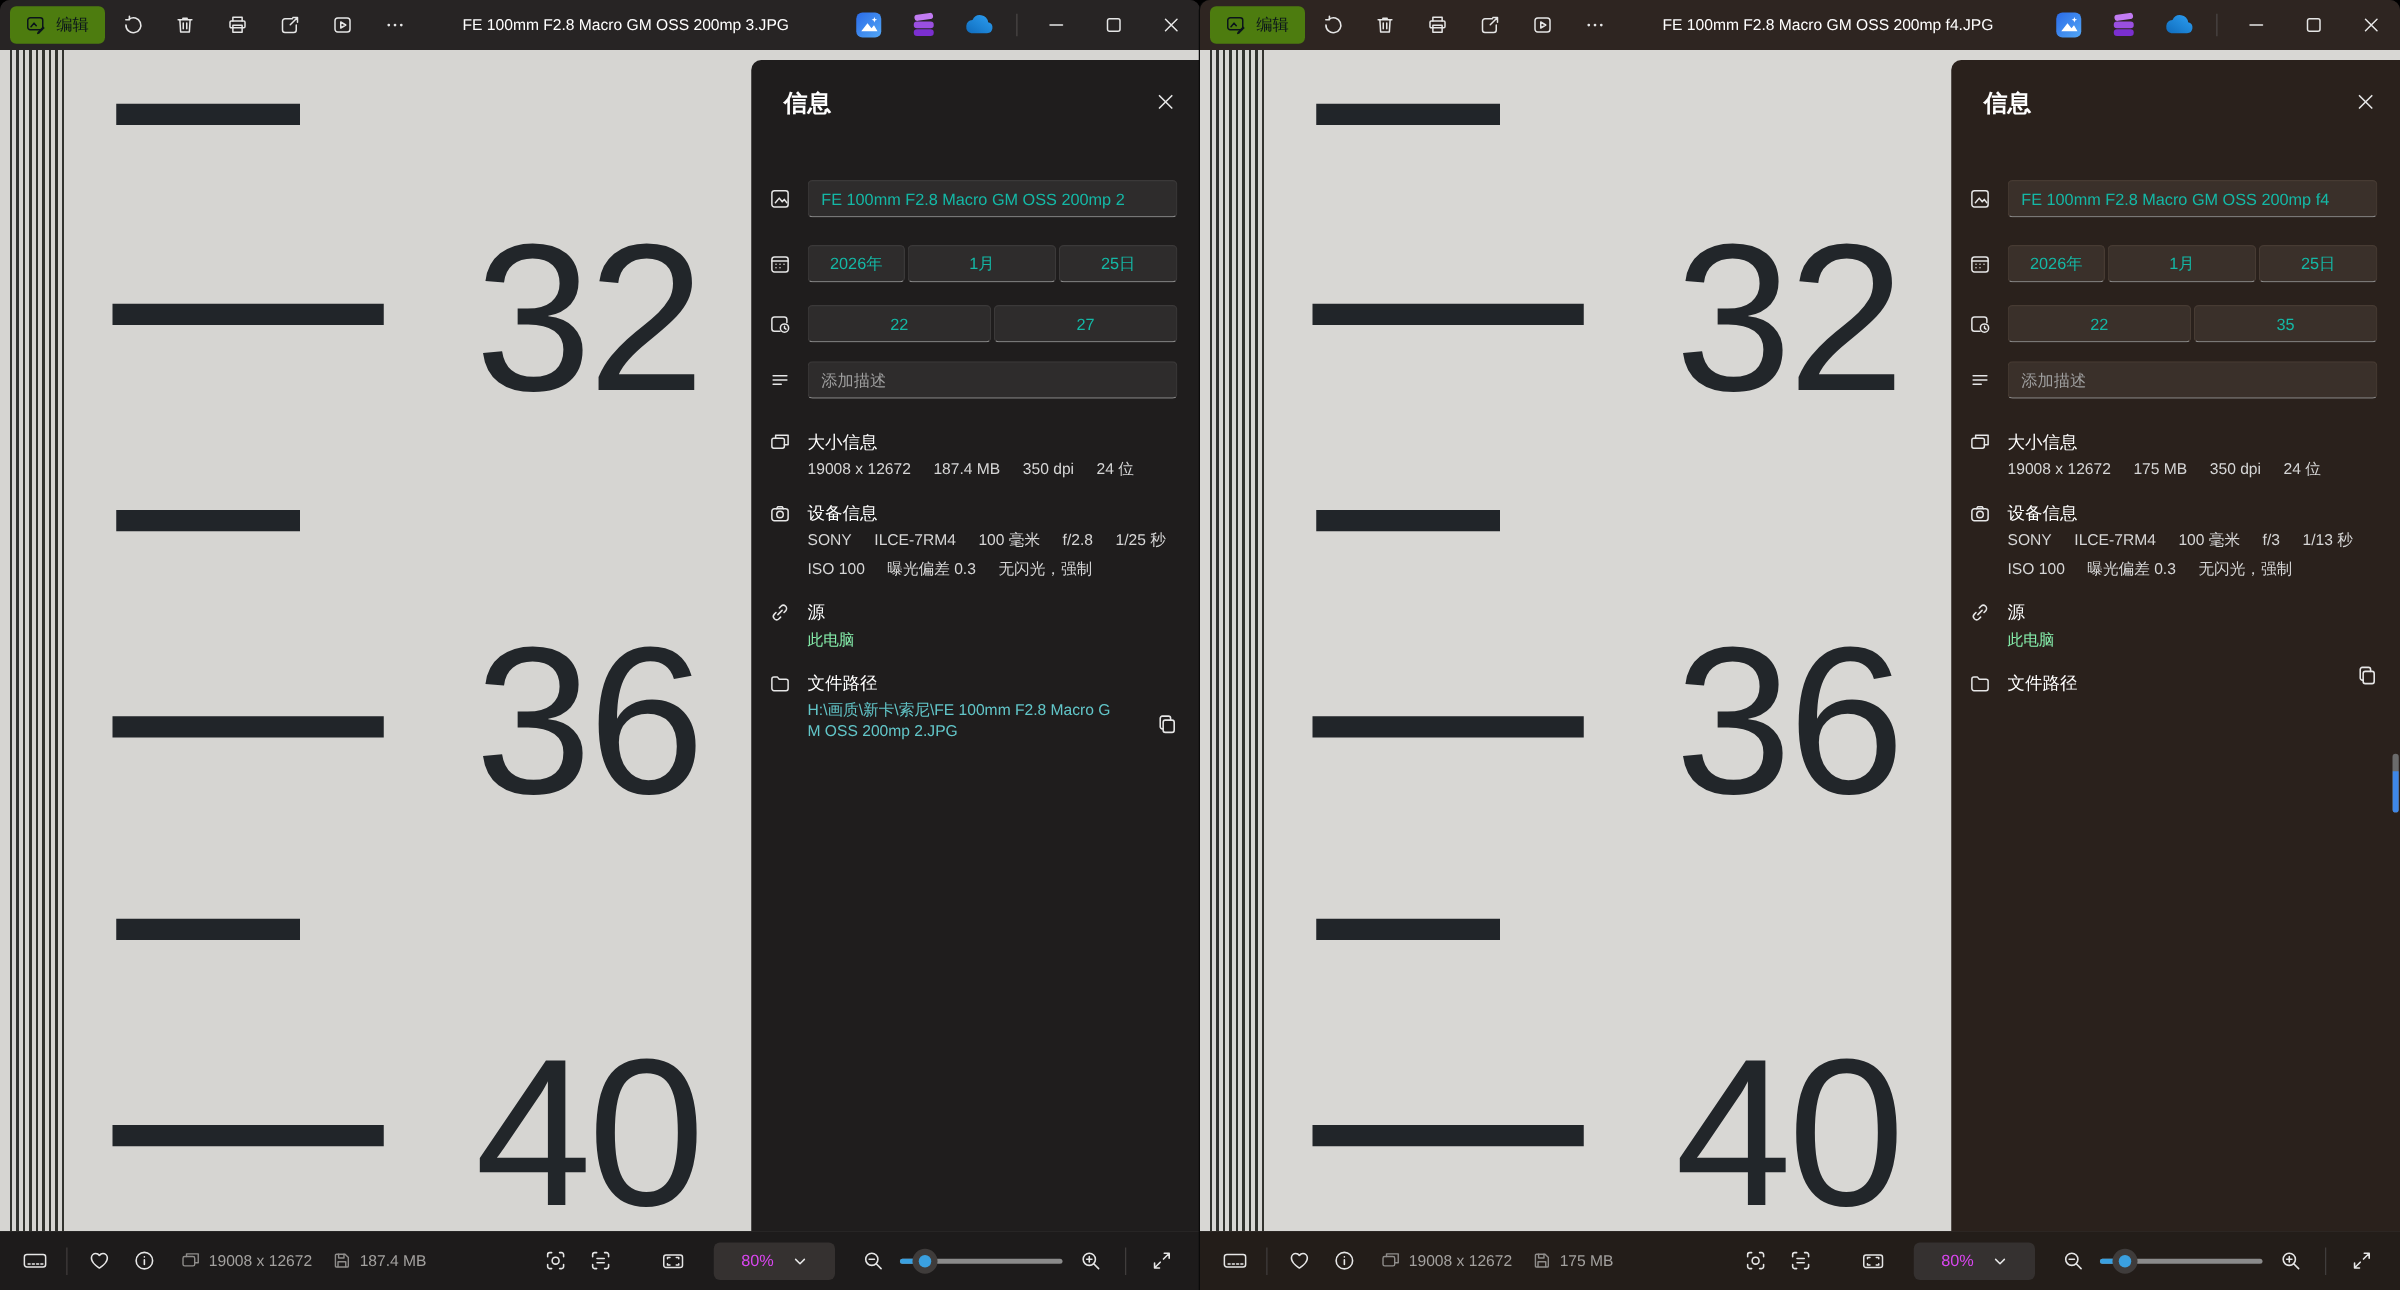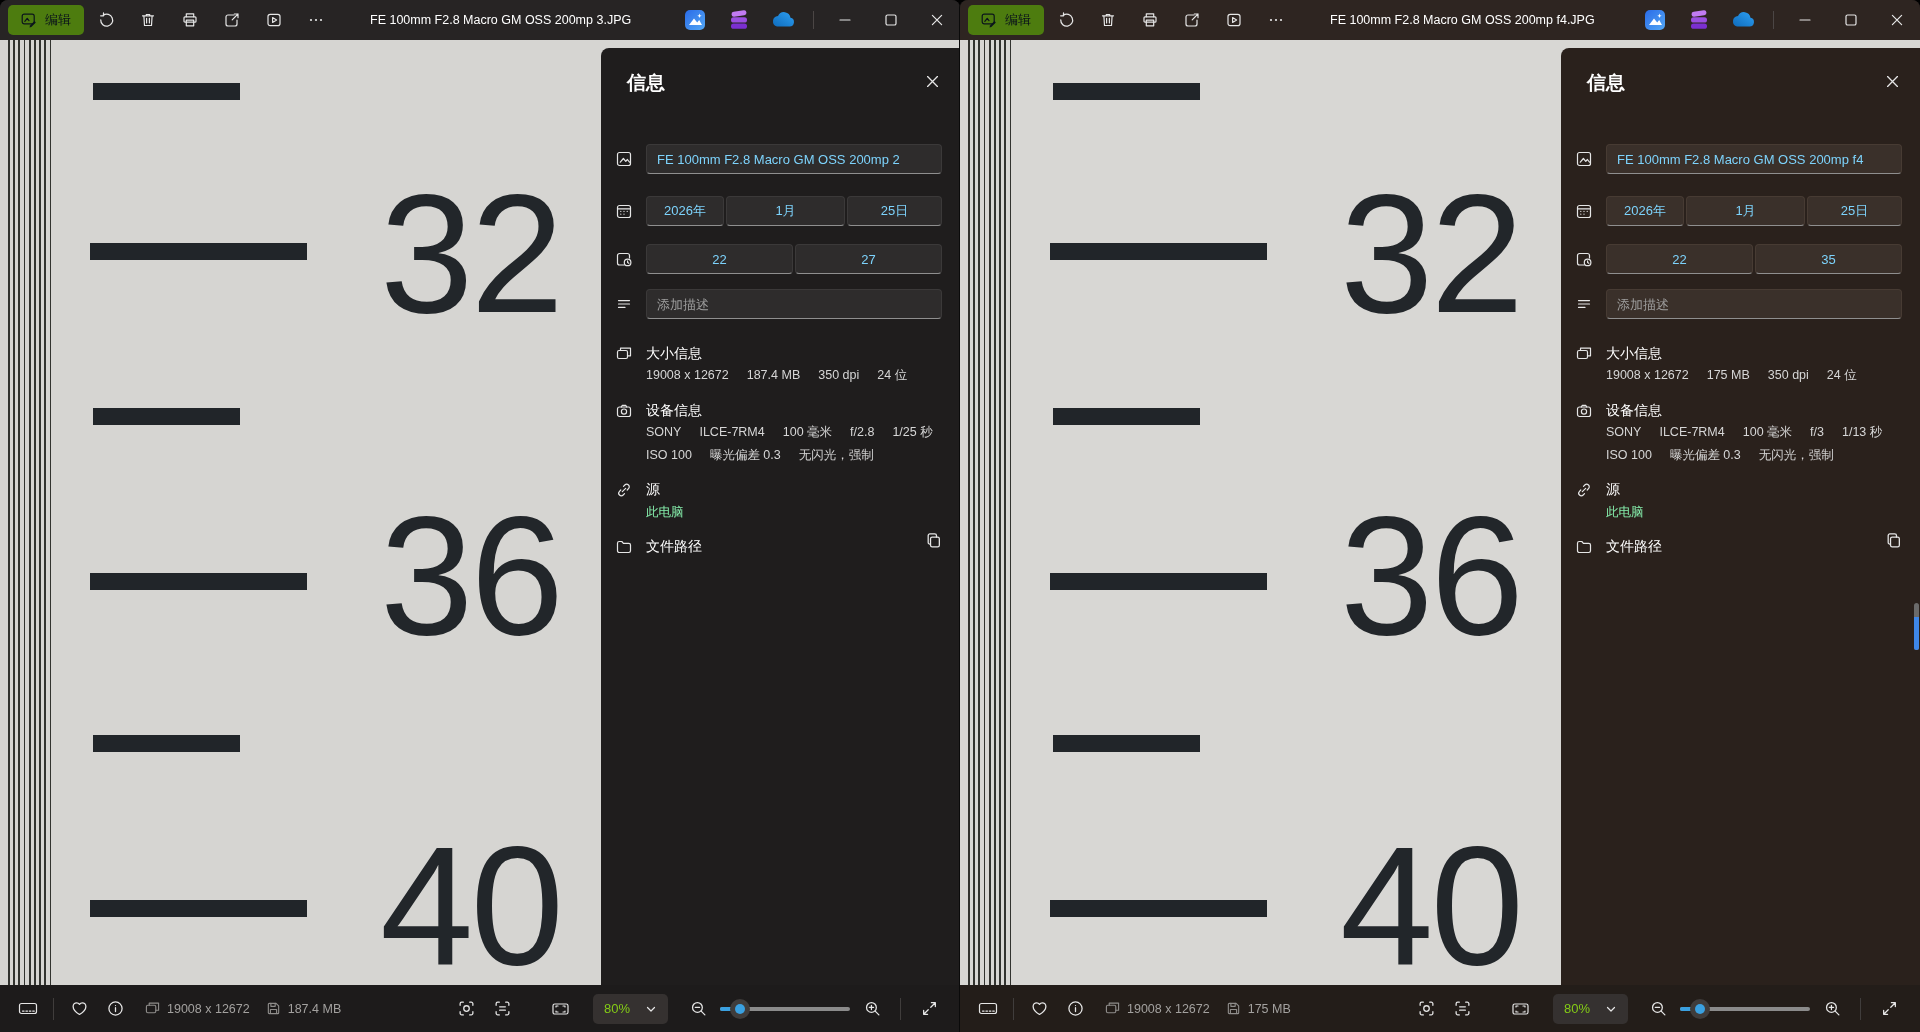--- a/index.html
+++ b/index.html
@@ -33,21 +33,21 @@
   .num{position:absolute;left:380px;font-size:168px;line-height:1;color:#22262a;letter-spacing:-3px;}
 
   
   .info-panel{position:absolute;top:8px;right:0;bottom:0;width:359px;box-sizing:border-box;
     background:var(--panel);border-radius:8px 0 0 0;padding:0 18px 20px 15px;color:#fff;}
   .panel-title{margin:22px 0 0 11px;font-size:19px;font-weight:700;color:#fff;}
   .panel-close{position:absolute;top:18px;right:12px;width:32px;height:30px;background:transparent;border:none;border-radius:4px;display:flex;align-items:center;justify-content:center;cursor:pointer;}
   .prow{display:flex;align-items:center;}
   .prow .ricon{width:16px;flex:0 0 16px;margin-right:14px;}
   .fields{flex:1;display:flex;gap:2px;min-width:0;}
-  .field,.txt-input{background:var(--field);border:1px solid var(--fieldb);border-bottom-color:#8f8f8f;border-radius:4px;height:30px;box-sizing:border-box;color:#7dd3fc;font-size:13px;font-family:inherit;}
+  .field,.txt-input{background:var(--field);border:1px solid var(--fieldb);border-bottom-color:#8f8f8f;border-radius:4px;height:30px;box-sizing:border-box;color:#14b8a6;font-size:13px;font-family:inherit;}
   .field{display:flex;align-items:center;justify-content:center;}
   .txt-input{width:100%;padding:0 10px;outline:none;}
   .txt-input::placeholder{color:#9f9f9f;}
   .f-year{width:78px;}.f-month{flex:1;}.f-day{width:95px;}.f-half{flex:1;}
   .sect{display:flex;align-items:flex-start;}
   .sect .ricon{width:16px;flex:0 0 16px;margin:2px 14px 0 0;}
   .sect-label{font-size:14px;color:#fff;line-height:18px;}
   .sect-vals{margin-top:5px;display:flex;flex-wrap:wrap;column-gap:18px;row-gap:5px;font-size:12.5px;color:#d6d6d6;line-height:17px;}
   .src-val{margin-top:6px;font-size:12.5px;color:#86efac;line-height:17px;}
   .path-row{position:relative;}
@@ -60,21 +60,21 @@
   .sb-blue{position:absolute;left:0;right:0;bottom:0;height:33px;background:#3e87e8;}
 
   
   .toolbar{position:absolute;left:0;right:0;bottom:0;height:47px;background:var(--toolbar);display:flex;align-items:center;padding:0 13px 0 10px;box-sizing:border-box;}
   .t-btn{width:36px;height:34px;background:transparent;border:none;border-radius:5px;display:flex;align-items:center;justify-content:center;cursor:pointer;flex:0 0 auto;}
   .t-div{width:1px;height:22px;background:#403d3c;margin:0 7px;flex:0 0 auto;}
   .t-meta{display:flex;align-items:center;gap:7px;margin-left:12px;color:#a3a19f;font-size:12.5px;white-space:nowrap;}
   .t-meta .icn svg{stroke:#8f8d8b;}
   .t-meta + .t-meta{margin-left:16px;}
   .t-right{margin-left:auto;display:flex;align-items:center;}
-  .zoom-box{height:30px;background:#353130;border:none;border-radius:5px;display:flex;align-items:center;gap:15px;padding:0 11px;margin:0 12px 0 14px;color:#84cc16;font-size:13px;cursor:pointer;}
+  .zoom-box{height:30px;background:#353130;border:none;border-radius:5px;display:flex;align-items:center;gap:15px;padding:0 22px;margin:0 12px 0 14px;color:#d946ef;font-size:13px;cursor:pointer;}
   .slider{position:relative;width:130px;height:34px;margin:0 4px;flex:0 0 auto;cursor:pointer;}
   .sl-track{position:absolute;left:0;right:0;top:15px;height:4px;border-radius:2px;background:#8b8b8b;}
   .sl-fill{position:absolute;left:0;top:15px;height:4px;border-radius:2px;width:20px;background:#3aa0e0;}
   .sl-thumb{position:absolute;left:10px;top:7px;width:20px;height:20px;border-radius:50%;background:#3f3c3b;display:flex;align-items:center;justify-content:center;}
   .sl-dot{width:10px;height:10px;border-radius:50%;background:#3aa0e0;}
 </style>
 </head>
 <body>
 
 <div class="screen" id="screen">
@@ -338,20 +338,21 @@
         </div>
 
         <div class="sect mt16 path-row">
           <span class="ricon icn">
             <svg width="16" height="16" viewBox="0 0 16 16">
                 <path d="M1.5 4.2A1.7 1.7 0 0 1 3.2 2.5h2.6l1.6 1.9h5.4A1.7 1.7 0 0 1 14.5 6.1v5.7a1.7 1.7 0 0 1-1.7 1.7H3.2a1.7 1.7 0 0 1-1.7-1.7z"></path>
               </svg>
             </span>
           <div class="sect-body">
             <div class="sect-label">文件路径</div>
+            <div class="path-text">H:\画质\新卡\索尼\FE 100mm F2.8 Macro GM OSS 200mp 2.JPG</div>
           </div>
           <button class="copy-btn">
               <span class="icn">
             <svg width="17" height="17" viewBox="0 0 16 16">
                   <rect x="5.2" y="4.8" width="8.3" height="9.2" rx="1.6"></rect>
                   <path d="M10.8 4.8V3.4A1.6 1.6 0 0 0 9.2 1.8H4.6A1.6 1.6 0 0 0 3 3.4v6.4A1.6 1.6 0 0 0 4.6 11.4h.6"></path>
                 </svg>
               </span>
             </button>
         </div>

